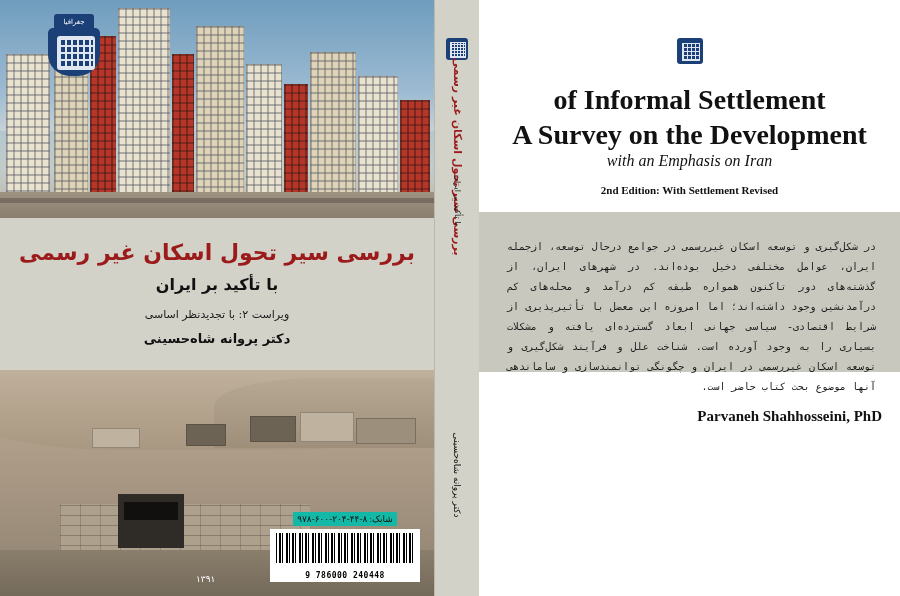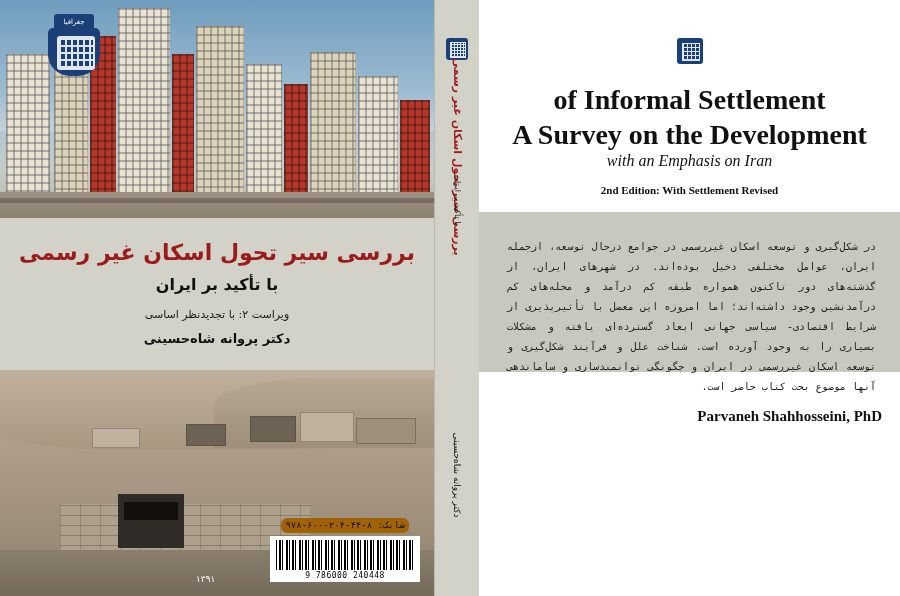--- a/index.html
+++ b/index.html
@@ -217,46 +217,46 @@
   
   .isbn-area {
     position: absolute;
     right: 14px;
     bottom: 14px;
     width: 150px;
     text-align: center;
     z-index: 8;
   }
   .isbn-text {
-    font-family: Liberation Mono, monospace;
+    font-family: Liberation Serif, serif;
     font-size: 9px;
     color: #111;
     direction: rtl;
-    background: #a16207;
+    background: #14b8a6;
     padding: 2px 4px;
     display: inline-block;
-    border-radius: 6px;
   }
   .barcode {
     margin-top: 3px;
     background: #ffffff;
     padding: 4px 6px 2px 6px;
   }
   .barcode .bars {
     height: 30px;
     background-image: repeating-linear-gradient(90deg,
       #000 0 1px, #fff 1px 3px, #000 3px 5px, #fff 5px 6px,
       #000 6px 7px, #fff 7px 10px, #000 10px 12px, #fff 12px 13px);
   }
   .barcode .digits {
     font-family: "DejaVu Sans Mono", monospace;
     font-size: 8px;
     letter-spacing: .5px;
     color: #000;
-    margin-top: 1px;
+    margin-top: 8px;
+    font-weight: bold;
   }
   .year-mark {
     position: absolute;
     left: 196px;
     bottom: 12px;
     font-family: "DejaVu Sans", sans-serif;
     font-size: 9px;
     color: #ffffff;
     z-index: 8;
   }

